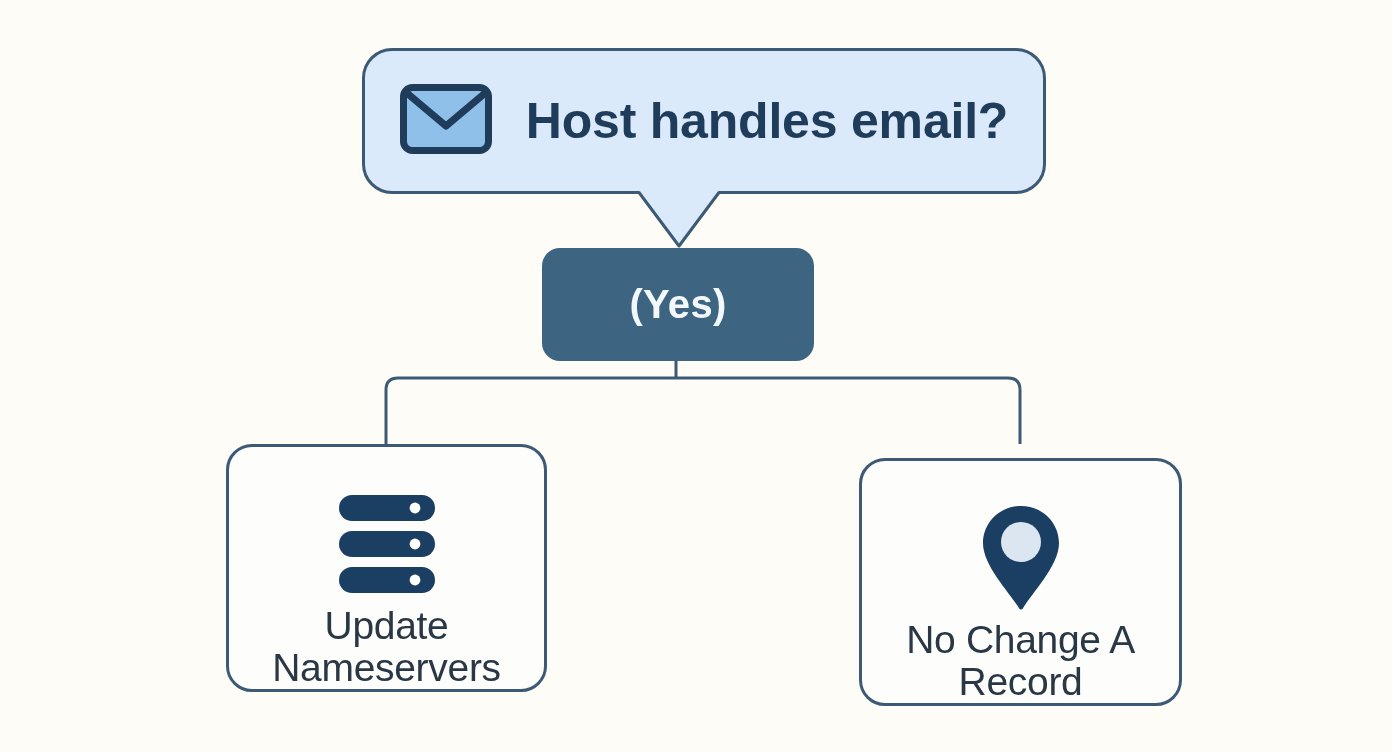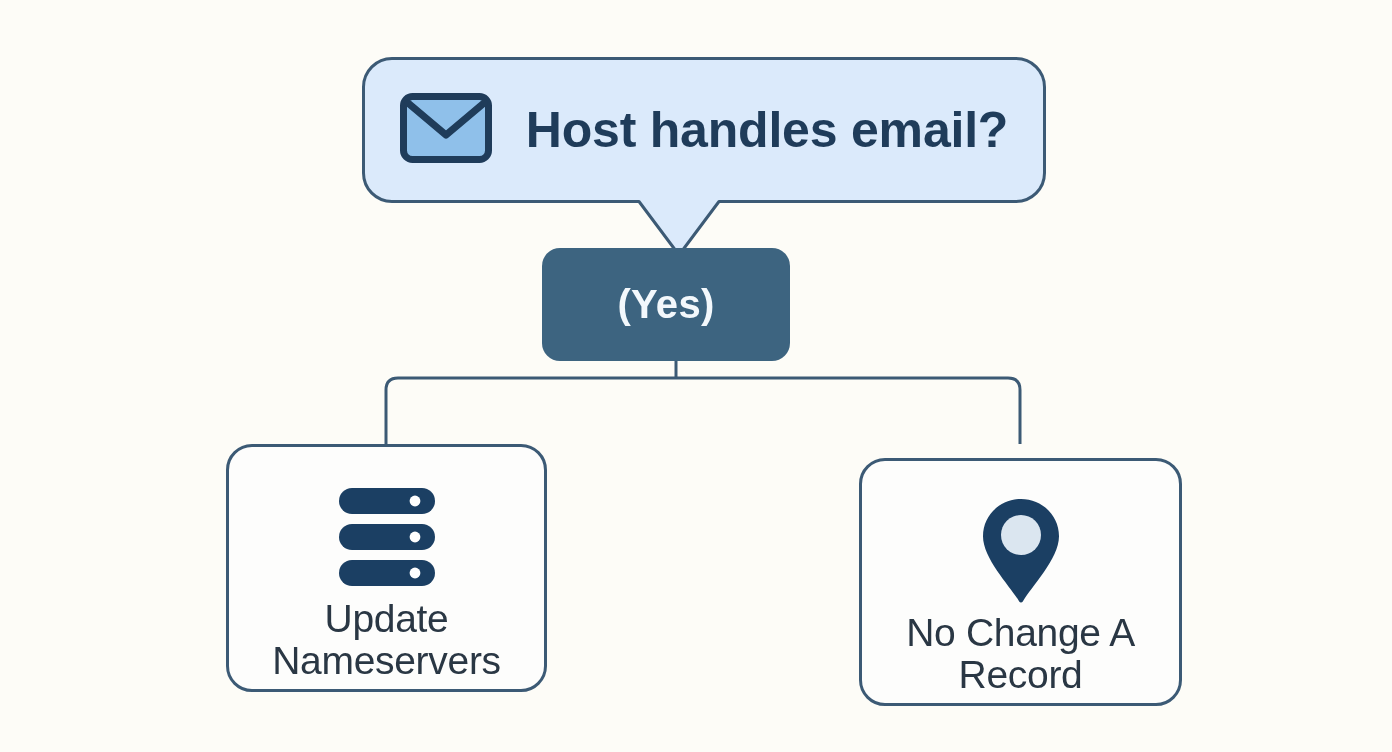--- a/index.html
+++ b/index.html
@@ -28,21 +28,21 @@
     top: 0;
     width: 1392px;
     height: 752px;
     pointer-events: none;
   }
 
   
   #question-bubble {
     position: absolute;
     left: 362px;
-    top: 57px;
+    top: 48px;
     width: 684px;
     height: 146px;
   }
   #question-bubble .bubble-body {
     position: absolute;
     inset: 0;
     background: #dbeafb;
     border: 3px solid #3c5a75;
     border-radius: 30px;
     box-sizing: border-box;
@@ -65,21 +65,21 @@
     width: 120px;
     height: 100px;
     overflow: visible;
   }
 
   
   #decision-node {
     position: absolute;
     left: 542px;
     top: 248px;
-    width: 248px;
+    width: 272px;
     height: 113px;
     background: #3d6480;
     border-radius: 18px;
     display: flex;
     align-items: center;
     justify-content: center;
   }
   #decision-node .decision-label {
     font-size: 40px;
     font-weight: 700;
@@ -92,21 +92,21 @@
     position: absolute;
     top: 444px;
     height: 248px;
     background: #fdfdfc;
     border: 3px solid #3c5a75;
     border-radius: 26px;
     box-sizing: border-box;
     display: flex;
     flex-direction: column;
     align-items: center;
-    justify-content: center;
+    justify-content: flex-end;
     padding-top: 28px;
   }
   #card-left  { left: 226px; width: 321px; }
   #card-right { left: 859px; width: 323px; margin-top: 14px; }
 
   .card-icon {
     height: 110px;
     display: flex;
     align-items: center;
     justify-content: center;

